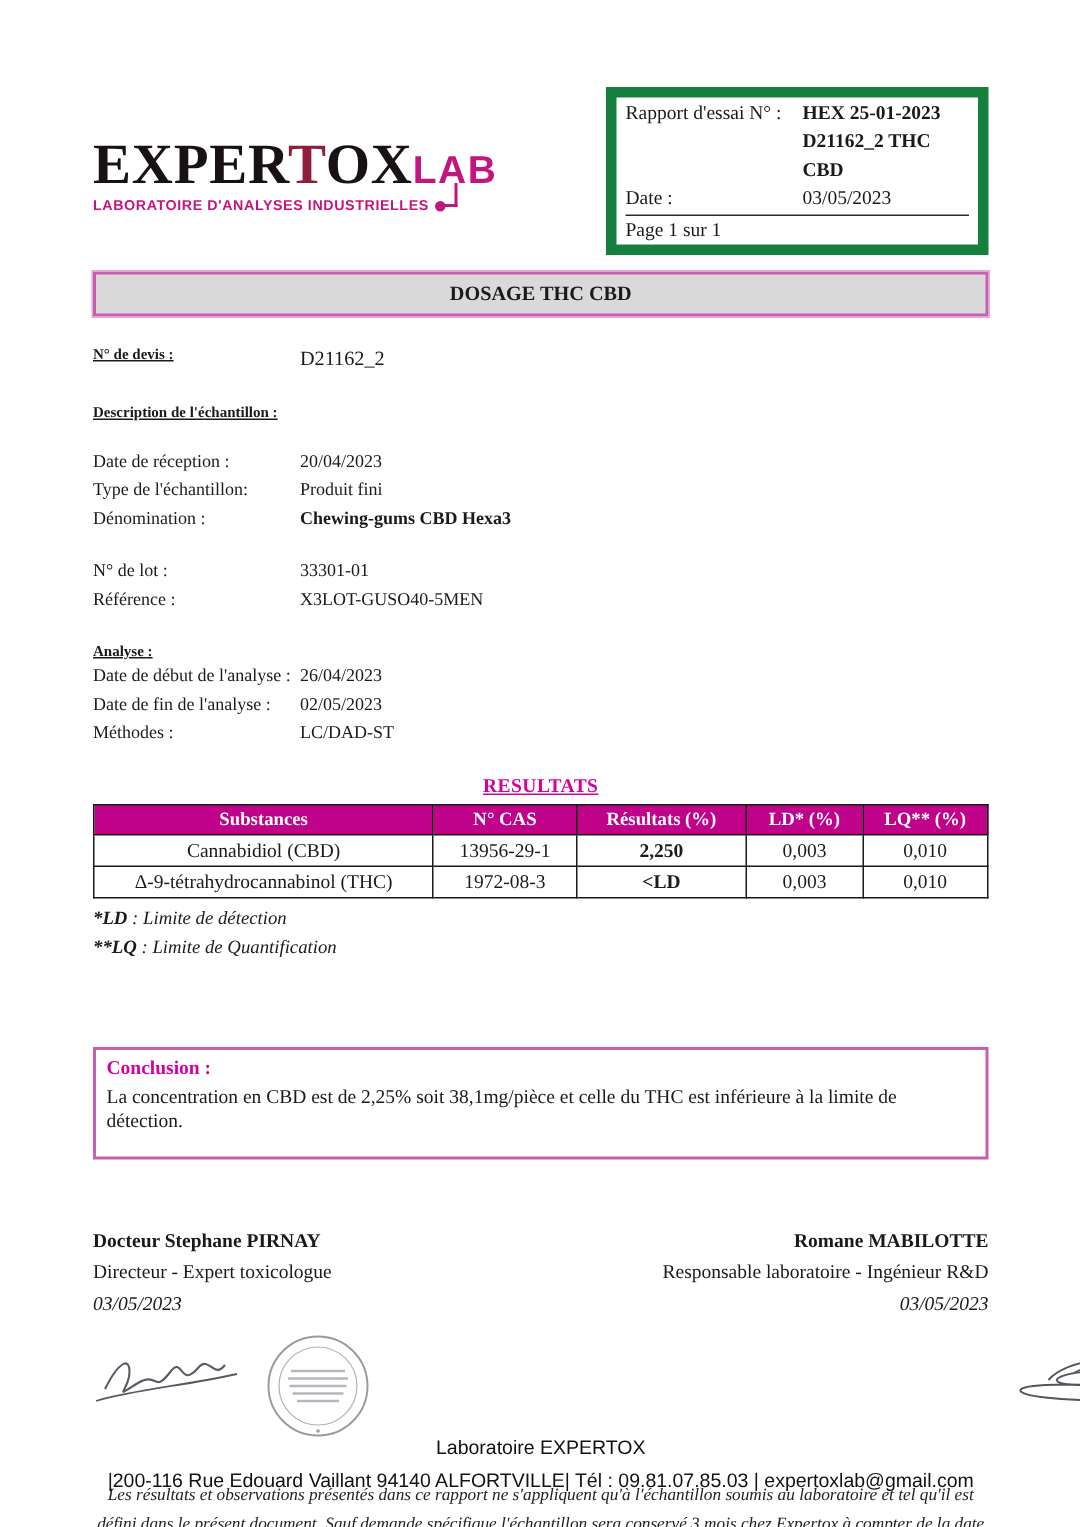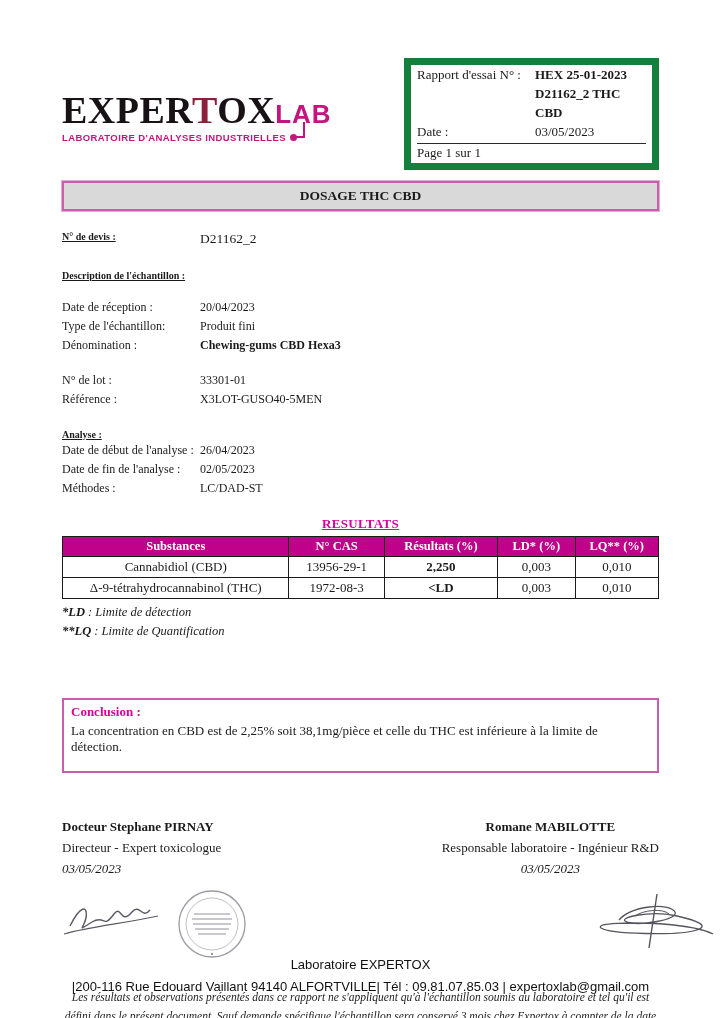--- a/index.html
+++ b/index.html
@@ -85,21 +85,21 @@
   .conclusion-box {
     margin-top: 58px; border: 2px solid #c75fae;
     padding: 4px 7px 16px 7px; font-size: 13px;
   }
   .conclusion-heading { color: #d6009e; font-weight: bold; font-size: 13px; }
   .conclusion-text { margin-top: 3px; color: #1a1a1a; }
 
   
   .signatures { margin-top: 44px; display: flex; justify-content: space-between; }
   .sig-block { font-size: 13px; line-height: 1.6; }
-  .sig-block.right { text-align: center; }
+  .sig-block.right { text-align: right; }
   .sig-name { font-weight: bold; }
   .sig-date { font-style: italic; }
   .sig-art { margin-top: 6px; height: 72px; position: relative; }
   .sig-art svg { position: absolute; }
 
   
   .disclaimer {
     margin-top: 30px; font-size: 11.5px; font-style: italic;
     text-align: center; line-height: 1.7; color: #222222; padding: 0 2px;
   }

